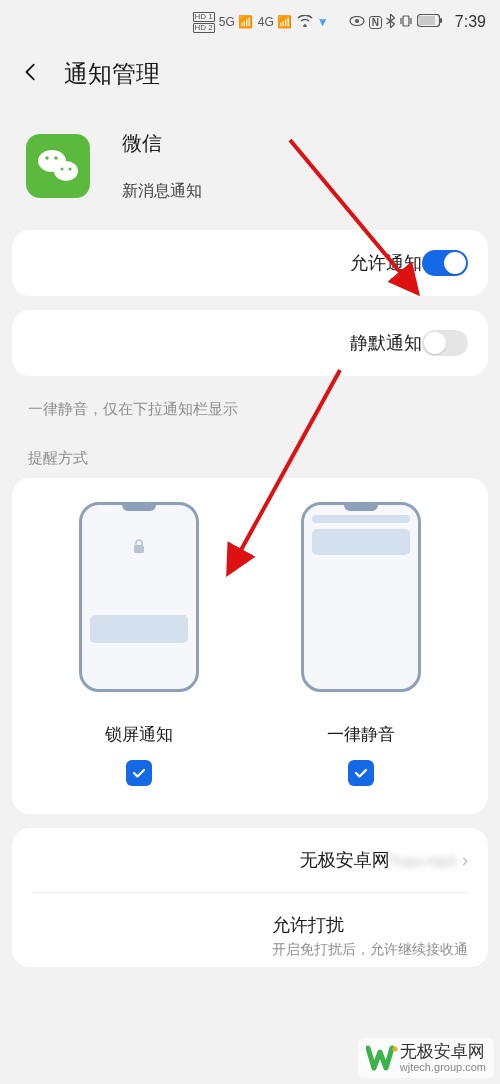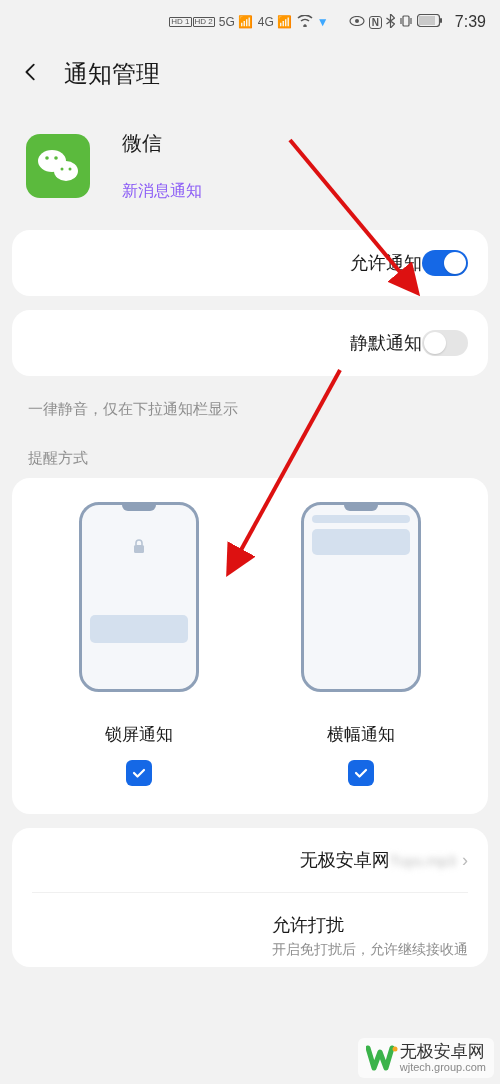--- a/index.html
+++ b/index.html
@@ -16,21 +16,21 @@
     display: flex;
     align-items: center;
     justify-content: flex-end;
     padding: 0 14px;
     font-size: 14px;
     color: #333;
     gap: 6px;
   }
   .status-icons { display: flex; align-items: center; gap: 4px; font-size: 12px; color: #555;}
   .status-time { font-size: 16px; margin-left: 6px; }
-  .hd-box { display:flex; gap:1px; font-size:8px; line-height:8px;}
+  .hd-box { display:flex; flex-direction:column; gap:1px; font-size:8px; line-height:8px;}
   .hd-box span{ border:1px solid #555; padding:0 1px; border-radius:1px;}
   .header {
     display: flex;
     align-items: center;
     padding: 14px 20px 18px 20px;
     gap: 22px;
   }
   .back-arrow { width: 22px; height: 22px; }
   .header-title { font-size: 24px; font-weight: 500; color: #1a1a1a; }
   .app-row {
@@ -40,21 +40,21 @@
     gap: 32px;
   }
   .app-icon {
     width: 64px; height: 64px;
     background: #5bba3d;
     border-radius: 14px;
     position: relative;
   }
   .app-icon svg { position:absolute; top:50%; left:50%; transform:translate(-50%,-50%);}
   .app-name { font-size: 20px; color: #1a1a1a; margin-bottom: 6px; }
-  .app-sub { font-size: 16px; color: #8b5cf6; margin-top: 24px; }
+  .app-sub { font-size: 16px; color: #404040; margin-top: 24px; }
   .card {
     background: #fff;
     border-radius: 18px;
     margin: 0 12px 14px 12px;
   }
   .row {
     display: flex;
     align-items: center;
     justify-content: flex-end;
     padding: 20px 20px;
@@ -289,21 +289,21 @@
           <path d="M3 8 L6.5 11.5 L13 5" fill="none" stroke="#fff" stroke-width="2.2" stroke-linecap="round" stroke-linejoin="round"></path>
         </svg>
     </div>
   </div>
   <div class="mode-item">
     <div class="phone">
       <div class="notch"></div>
       <div class="banner-top"></div>
       <div class="banner-bar"></div>
     </div>
-    <div class="mode-label">横幅通知</div>
+    <div class="mode-label">一律静音</div>
     <div class="checkbox">
       <svg viewBox="0 0 16 16">
           <path d="M3 8 L6.5 11.5 L13 5" fill="none" stroke="#fff" stroke-width="2.2" stroke-linecap="round" stroke-linejoin="round"></path>
         </svg>
     </div>
   </div>
 </div>
 
 <div class="card" style="margin-bottom:0;">
   <div class="row">

